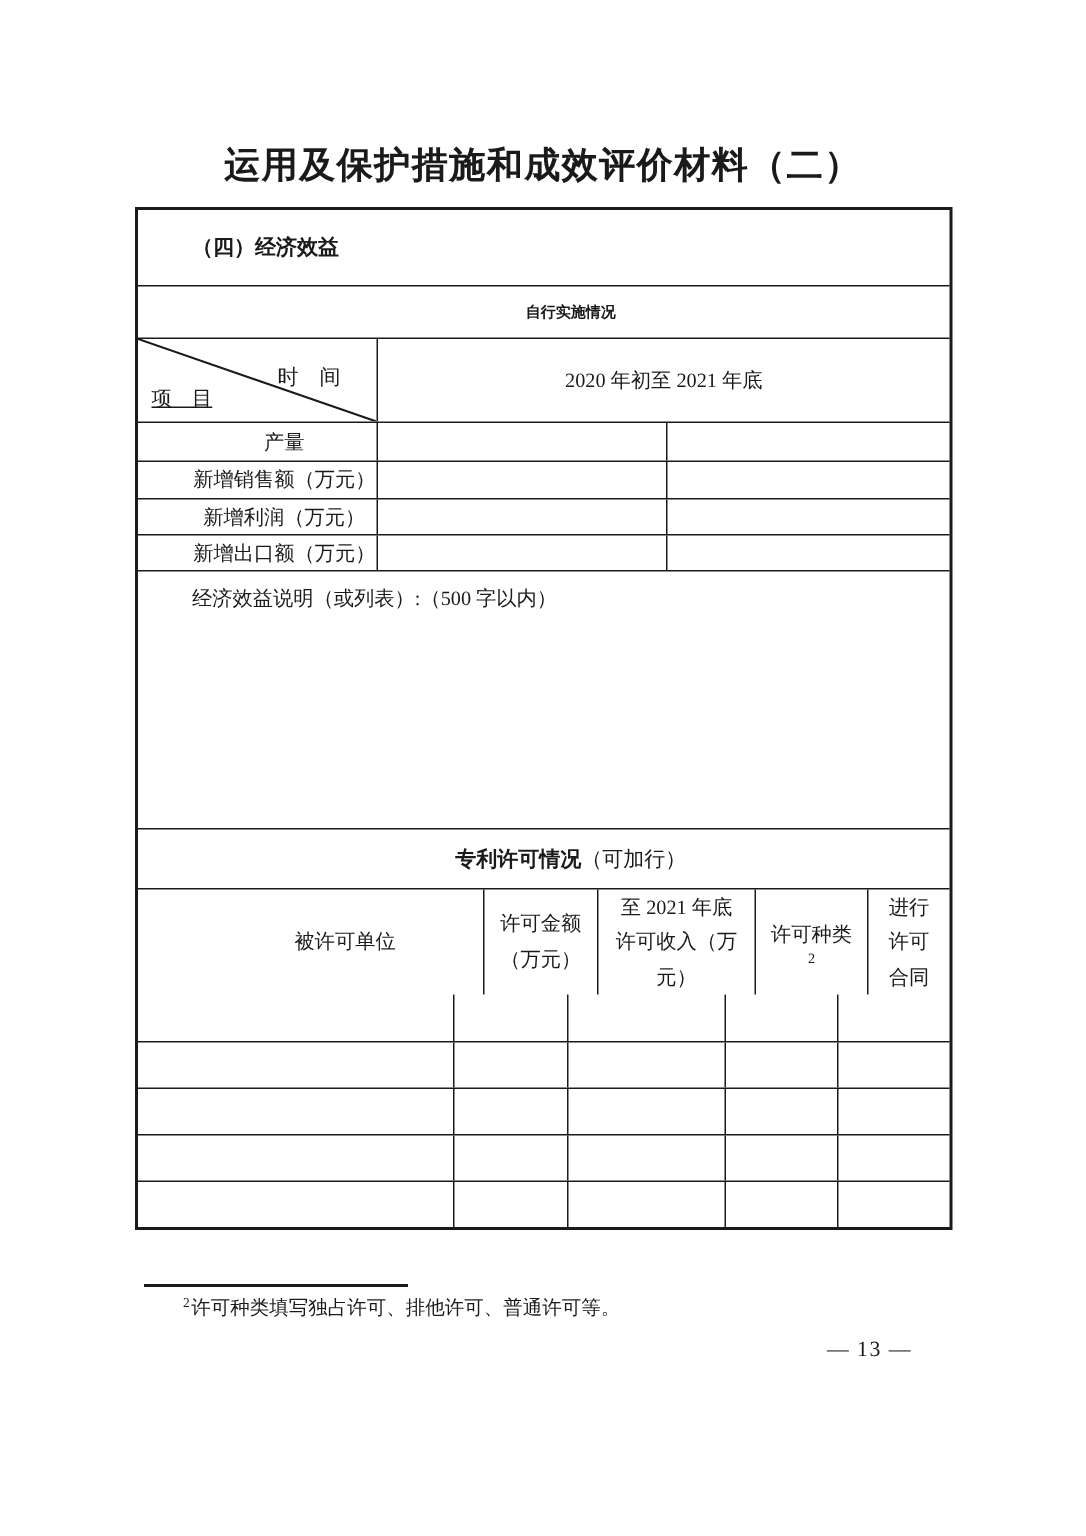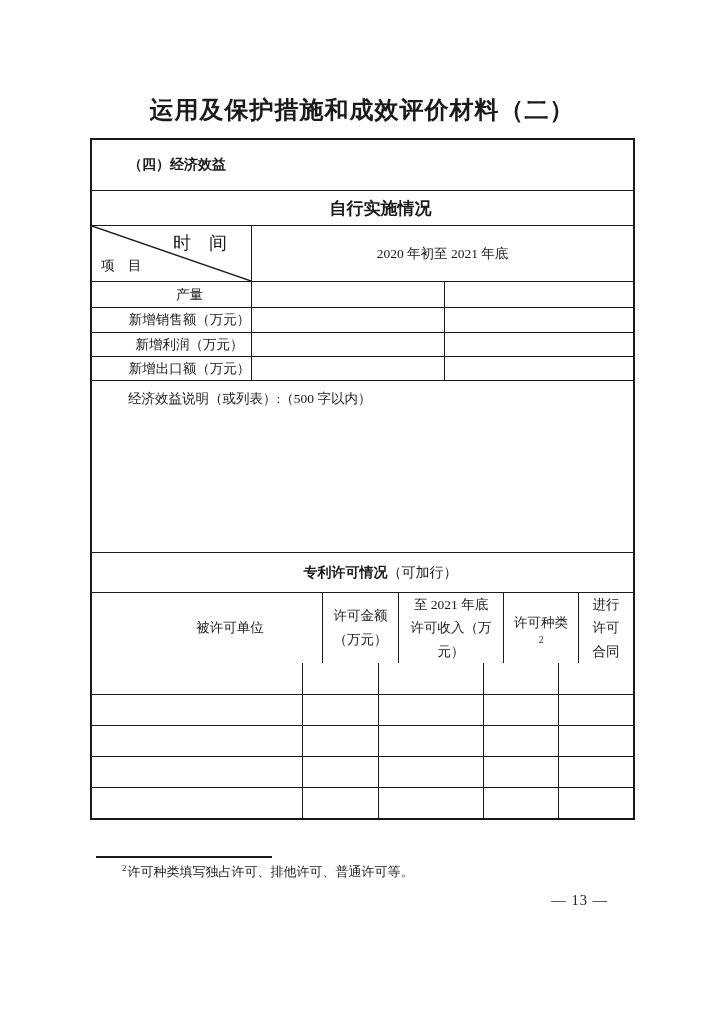--- a/index.html
+++ b/index.html
@@ -25,27 +25,27 @@
     font-size:13.5px;
   }
   .trow { display:flex; align-items:stretch; border-top:1.5px solid #1a1a1a; box-sizing:border-box; }
   .trow:first-child { border-top:none; }
   .cell { box-sizing:border-box; border-left:1.5px solid #1a1a1a; overflow:hidden; }
   .trow .cell:first-child { border-left:none;padding-left:36px; }
 
   .r-section { height:50px; align-items:center; }
   .r-section .cell { width:100%; font-weight:bold; font-size:14px; padding-left:11px; }
   .r-subtitle { height:35px; align-items:center; }
-  .r-subtitle .cell { width:100%; text-align:center; font-weight:bold; font-size:17px; }
+  .r-subtitle .cell { width:100%; text-align:center; font-weight:bold; font-size:10px; }
 
   .r-matrix { height:56px; }
   .c-diag { flex:0 0 159px; position:relative; }
   .c-diag svg { position:absolute; inset:0; width:100%; height:100%; display:block; }
-  .diag-time { position:absolute; top:5px; right:24px; font-size:18px; }
-  .diag-item { position:absolute; bottom:6px; left:9px; font-size:13.5px; }
+  .diag-time { position:absolute; top:17px; right:24px; font-size:14px; }
+  .diag-item { position:absolute; bottom:6px; left:9px; font-size:13.5px;text-decoration:underline; }
   .c-period { flex:0 0 193px; display:flex; align-items:center; justify-content:center; text-align:center; }
   .c-period2 { flex:1 1 auto; display:flex; align-items:center; justify-content:center; text-align:center; }
 
   .r-data { }
   .r-data .c-label { flex:0 0 159px; display:flex; align-items:center; justify-content:center; text-align:center; }
   .r-data .c-val1 { flex:0 0 193px; }
   .r-data .c-val2 { flex:1 1 auto; }
   .h26 { height:26px; } .h25 { height:25px; } .h24 { height:24px; }
 
   .r-note { height:172px; }

